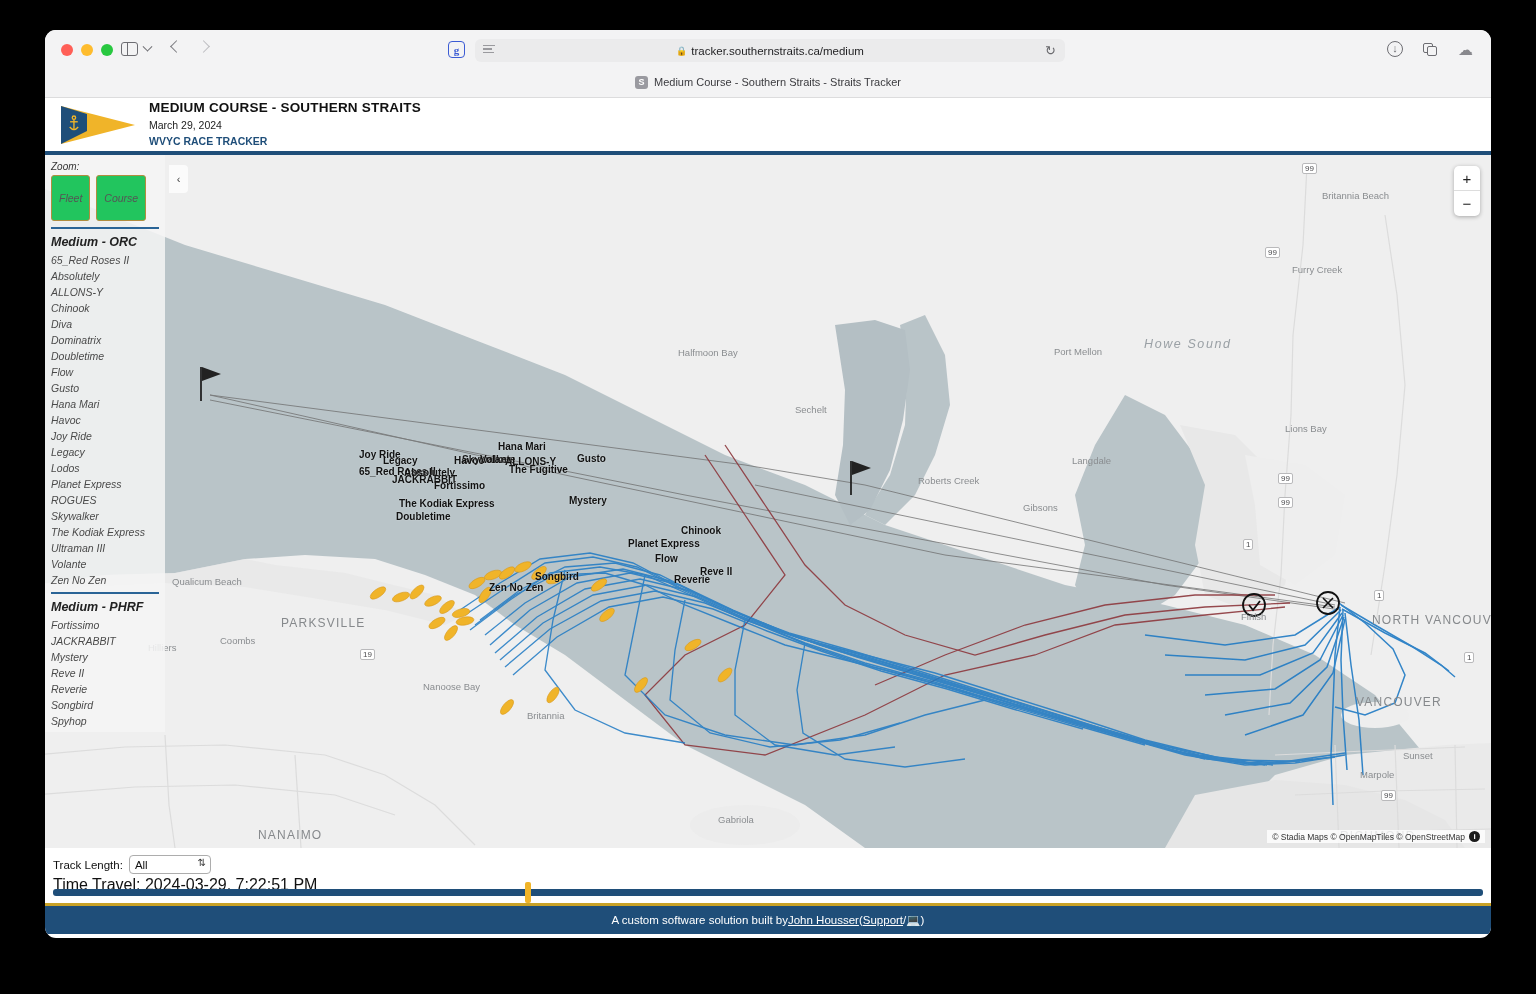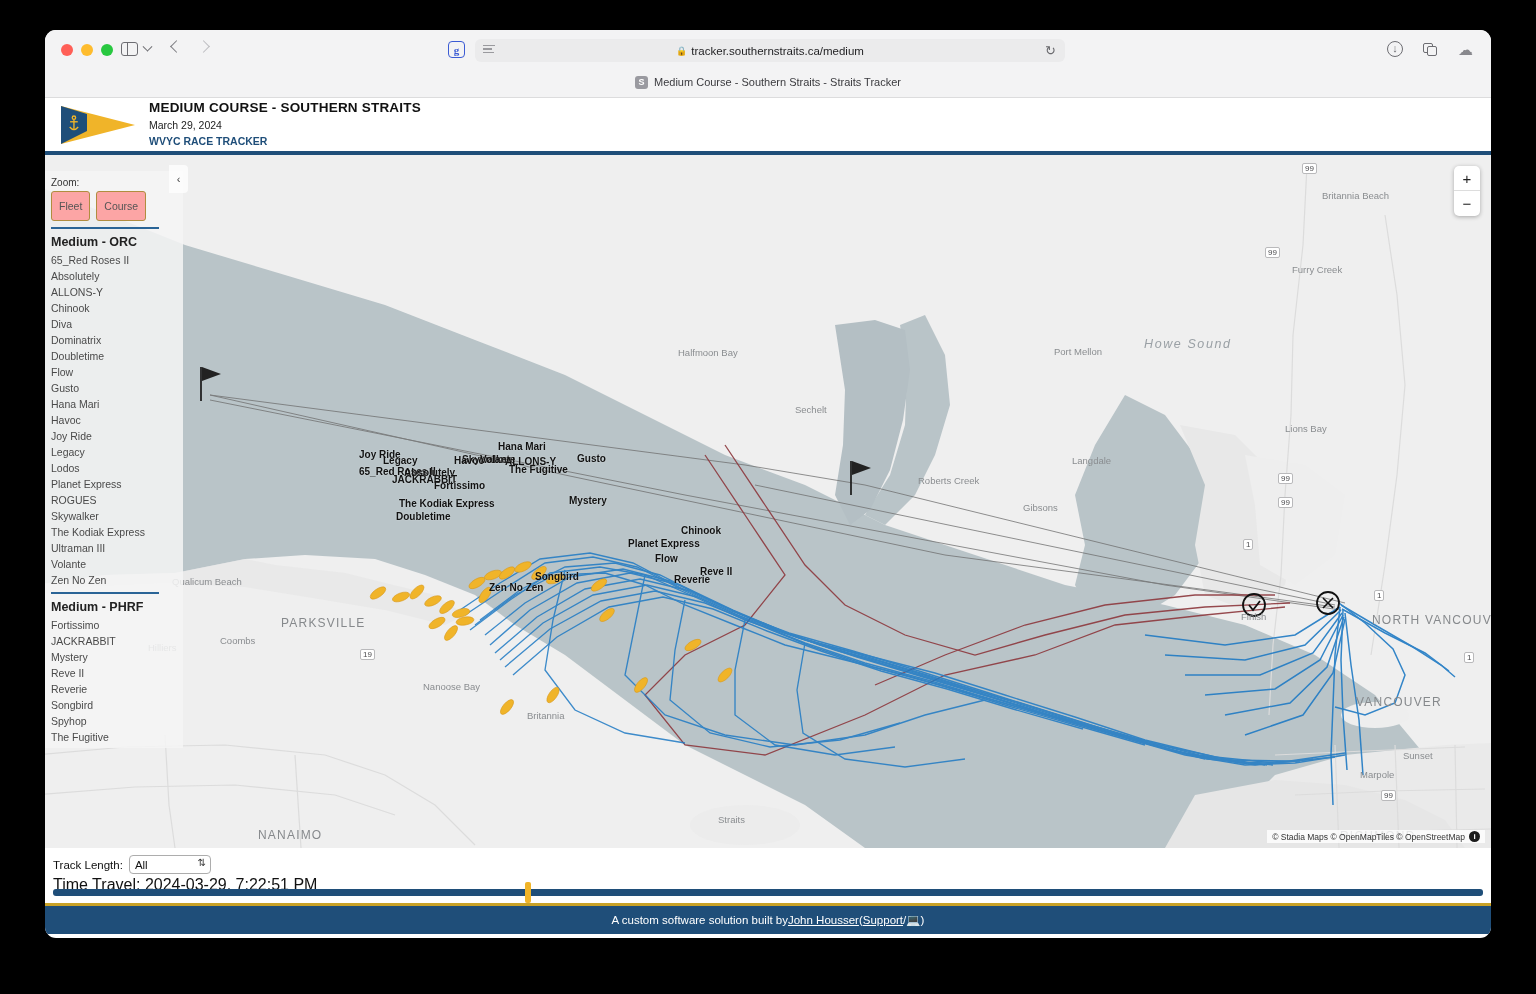--- a/index.html
+++ b/index.html
@@ -147,31 +147,32 @@
     background: #fff; border: 1px solid #b9b9bb; border-radius: 2px;
     padding: 0 2px;
   }
   .boat-label {
     position: absolute;
     font-size: 10px; font-weight: bold; color: #111;
     white-space: nowrap; text-shadow: 0 0 2px rgba(255,255,255,.45);
   }
   
   .panel {
-    position: absolute; left: 0; top: 16px;
-    width: 138px; height: 577px;
+    position: absolute; left: 0; top: 0;
+    width: 120px; height: 577px;
     background: rgba(245,245,245,.86);
     padding: 6px 0 0 6px;
     overflow: hidden;
+    font-style: italic;
   }
   .zoom-lbl { font-size: 10px; color: #333; margin-bottom: 3px; }
   .zoom-btns { display: flex; gap: 6px; margin-bottom: 6px; }
   .zbtn {
-    background: #fca5a5; border: 1px solid #b08d3f;
-    border-radius: 3px; padding: 8px 7px;
+    background: #22c55e; border: 1px solid #b08d3f;
+    border-radius: 3px; padding: 16px 7px;
     font-size: 10.5px; color: #555; cursor: pointer;
   }
   .divider { height: 2px; background: #2a6496; width: 108px; margin: 4px 0 6px; }
   .grp-title { font-size: 12.5px; font-weight: bold; color: #222; margin-bottom: 3px; }
   .boat-item {
     font-size: 10.5px; color: #4a4a4a; line-height: 16px; cursor: pointer;
   }
   .collapse {
     position: absolute; left: 124px; top: 10px;
     width: 19px; height: 28px;
@@ -461,21 +462,21 @@
           <div class="place big" style="left: 1295px; top: 674px;">RICHMOND</div>
           <div class="place" style="left: 1358px; top: 595px;">Sunset</div>
           <div class="place" style="left: 1315px; top: 614px;">Marpole</div>
           <div class="place big" style="left: 236px; top: 461px;">PARKSVILLE</div>
           <div class="place" style="left: 127px; top: 421px;">Qualicum Beach</div>
           <div class="place" style="left: 175px; top: 480px;">Coombs</div>
           <div class="place" style="left: 103px; top: 487px;">Hilliers</div>
           <div class="place" style="left: 378px; top: 526px;">Nanoose Bay</div>
           <div class="place" style="left: 482px; top: 555px;">Britannia</div>
           <div class="place big" style="left: 213px; top: 673px;">NANAIMO</div>
-          <div class="place" style="left: 673px; top: 659px;">Straits</div>
+          <div class="place" style="left: 673px; top: 659px;">Gabriola</div>
           <div class="place" style="left: 1196px; top: 456px;">Finish</div>
         </div>
       <div id="shields">
           <div class="shield" style="left: 1257px; top: 8px;">99</div>
           <div class="shield" style="left: 1220px; top: 92px;">99</div>
           <div class="shield" style="left: 1233px; top: 318px;">99</div>
           <div class="shield" style="left: 1233px; top: 342px;">99</div>
           <div class="shield" style="left: 1198px; top: 384px;">1</div>
           <div class="shield" style="left: 1329px; top: 435px;">1</div>
           <div class="shield" style="left: 1419px; top: 497px;">1</div>

